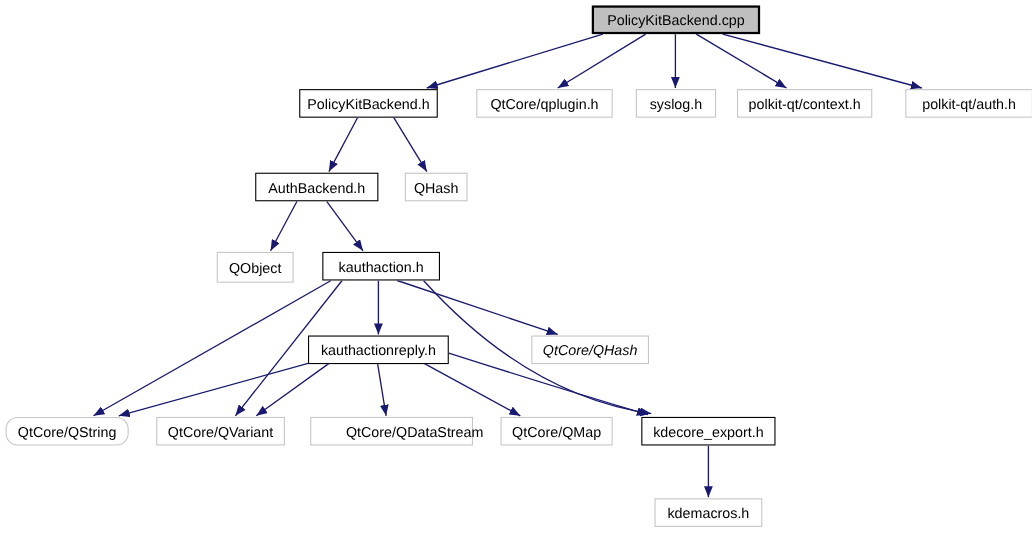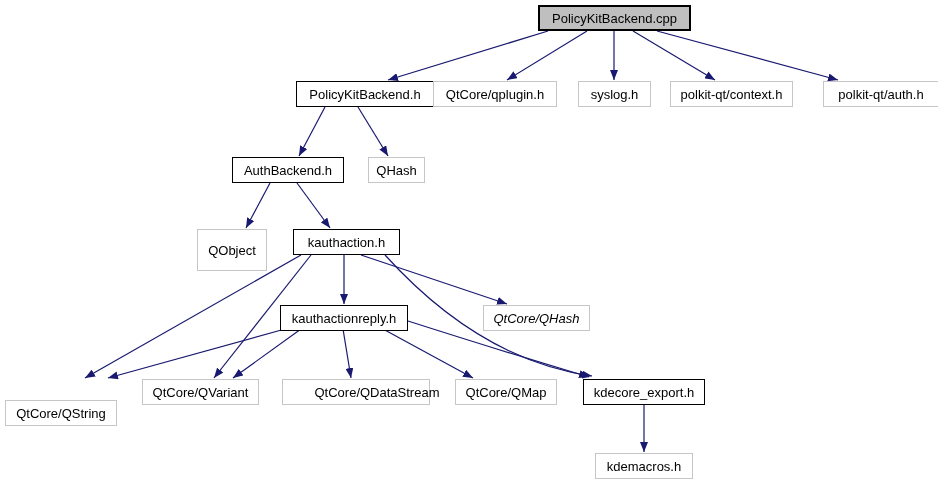--- a/index.html
+++ b/index.html
@@ -65,54 +65,54 @@
       <path d="M 301 329 L 233 378" fill="none" stroke="#191970" stroke-width="1.2" marker-end="url(#arrow)"></path>
       <path d="M 343 329 L 351 378" fill="none" stroke="#191970" stroke-width="1.2" marker-end="url(#arrow)"></path>
       <path d="M 383 329 L 473 378" fill="none" stroke="#191970" stroke-width="1.2" marker-end="url(#arrow)"></path>
       <path d="M 408 321 Q 505 352 589 377" fill="none" stroke="#191970" stroke-width="1.2" marker-end="url(#arrow)"></path>
       <path d="M 644 405 L 644 452" fill="none" stroke="#191970" stroke-width="1.2" marker-end="url(#arrow)"></path>
     </svg>
   <div id="node-layer">
       <div class="node current" style="left: 538px; top: 5px; width: 153px; height: 26px;">
         <span>PolicyKitBackend.cpp</span>
       </div>
-      <div class="node linked" style="left: 272px; top: 81px; width: 138px; height: 26px; margin-left: 24px;">
+      <div class="node linked" style="left: 272px; top: 81px; width: 126px; height: 26px;">
         <span>PolicyKitBackend.h</span>
       </div>
       <div class="node plain" style="left: 433px; top: 81px; width: 124px; height: 26px;">
         <span>QtCore/qplugin.h</span>
       </div>
       <div class="node plain" style="left: 578px; top: 81px; width: 73px; height: 26px;">
         <span>syslog.h</span>
       </div>
       <div class="node plain" style="left: 670px; top: 81px; width: 123px; height: 26px;">
         <span>polkit-qt/context.h</span>
       </div>
       <div class="node plain" style="left: 823px; top: 81px; width: 116px; height: 26px;">
         <span>polkit-qt/auth.h</span>
       </div>
       <div class="node linked" style="left: 232px; top: 157px; width: 112px; height: 26px;">
         <span>AuthBackend.h</span>
       </div>
       <div class="node plain" style="left: 368px; top: 157px; width: 57px; height: 26px;">
         <span>QHash</span>
       </div>
-      <div class="node plain" style="left: 197px; top: 229px; width: 70px; height: 42px;">
+      <div class="node plain" style="left: 197px; top: 229px; width: 70px; height: 28px;">
         <span>QObject</span>
       </div>
       <div class="node linked" style="left: 293px; top: 229px; width: 107px; height: 26px;">
         <span>kauthaction.h</span>
       </div>
       <div class="node linked" style="left: 280px; top: 305px; width: 128px; height: 26px;">
         <span>kauthactionreply.h</span>
       </div>
       <div class="node plain" style="left: 483px; top: 305px; width: 107px; height: 26px; font-style: italic;">
         <span>QtCore/QHash</span>
       </div>
-      <div class="node plain" style="left: 5px; top: 400px; width: 112px; height: 26px;">
+      <div class="node plain" style="left: 5px; top: 379px; width: 112px; height: 26px; border-radius: 11px;">
         <span>QtCore/QString</span>
       </div>
       <div class="node plain" style="left: 142px; top: 379px; width: 117px; height: 26px;">
         <span>QtCore/QVariant</span>
       </div>
       <div class="node plain" style="left: 282px; top: 379px; width: 148px; height: 26px; padding-left: 42px;">
         <span>QtCore/QDataStream</span>
       </div>
       <div class="node plain" style="left: 455px; top: 379px; width: 102px; height: 26px;">
         <span>QtCore/QMap</span>

